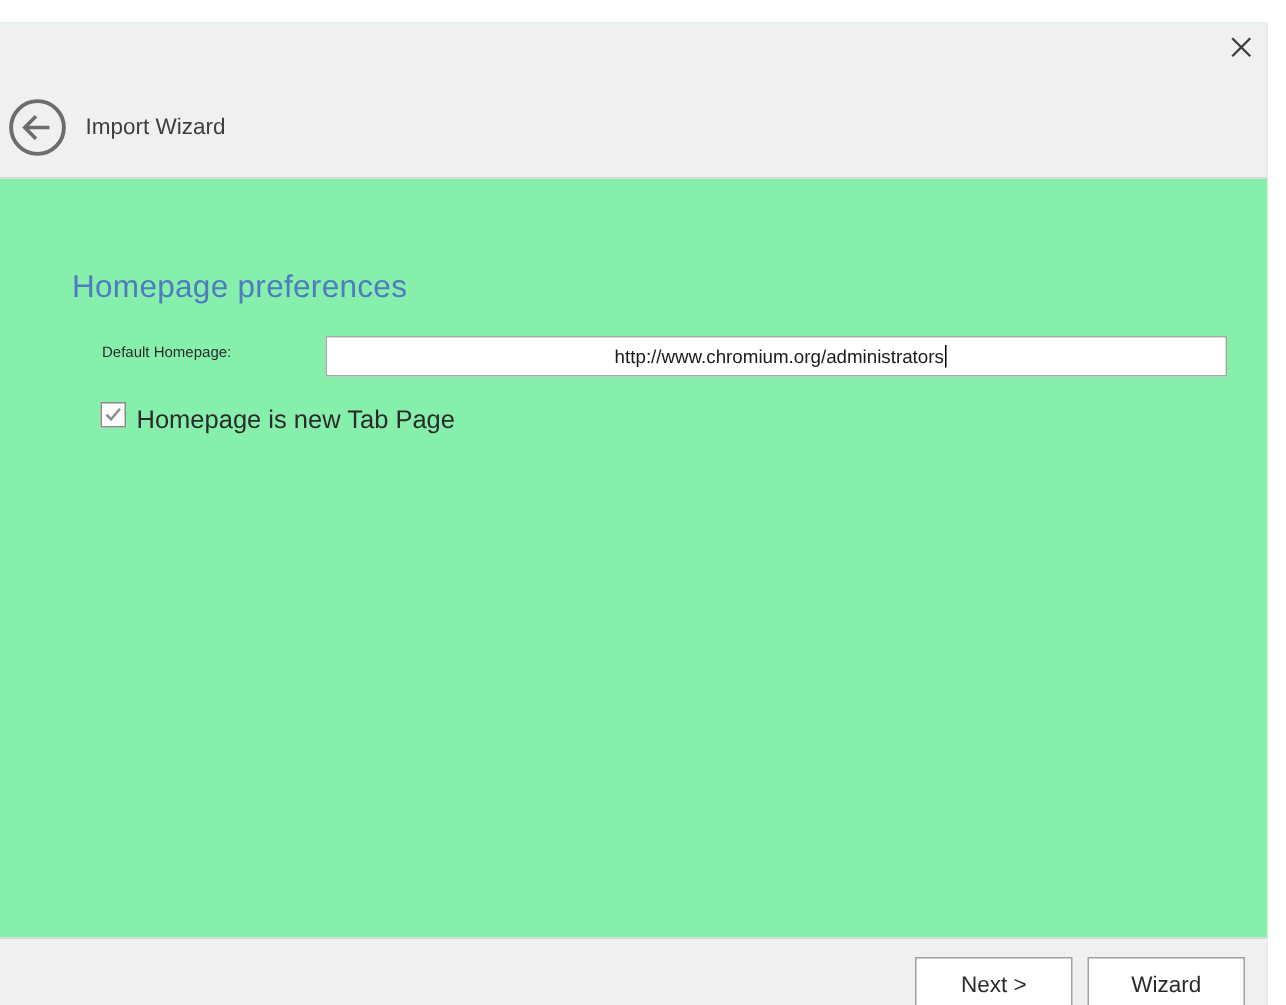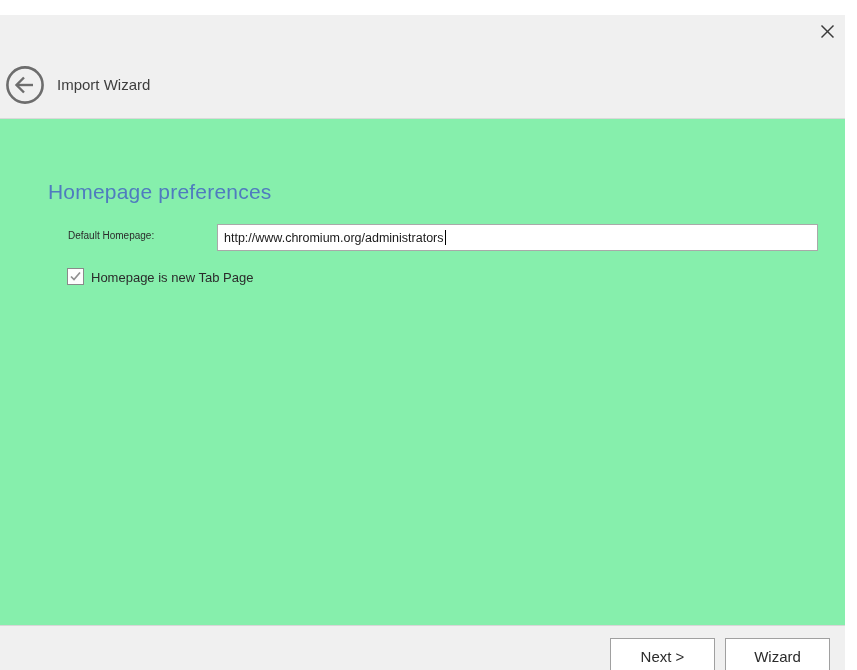--- a/index.html
+++ b/index.html
@@ -92,20 +92,21 @@
     background: #ffffff;
     border: 1px solid #a9a9a9;
     display: flex;
     align-items: center;
     padding-left: 6px;
     font-size: 12.5px;
     color: #1a1a1a;
     cursor: text;
     white-space: nowrap;
     overflow: hidden;
+    justify-content: center;
   }
   .caret {
     display: inline-block;
     width: 1px;
     height: 15px;
     background: #000000;
     margin-left: 1px;
   }
   .checkbox {
     position: absolute;
@@ -118,21 +119,21 @@
     display: flex;
     align-items: center;
     justify-content: center;
     cursor: pointer;
     padding: 0;
   }
   .checkbox-label {
     position: absolute;
     left: 91px;
     top: 255px;
-    font-size: 13px;
+    font-size: 17px;
     color: #2b2b2b;
   }
   
   .footer {
     position: absolute;
     top: 610px;
     left: 0;
     width: 845px;
     height: 60px;
     background: #f0f0f0;

